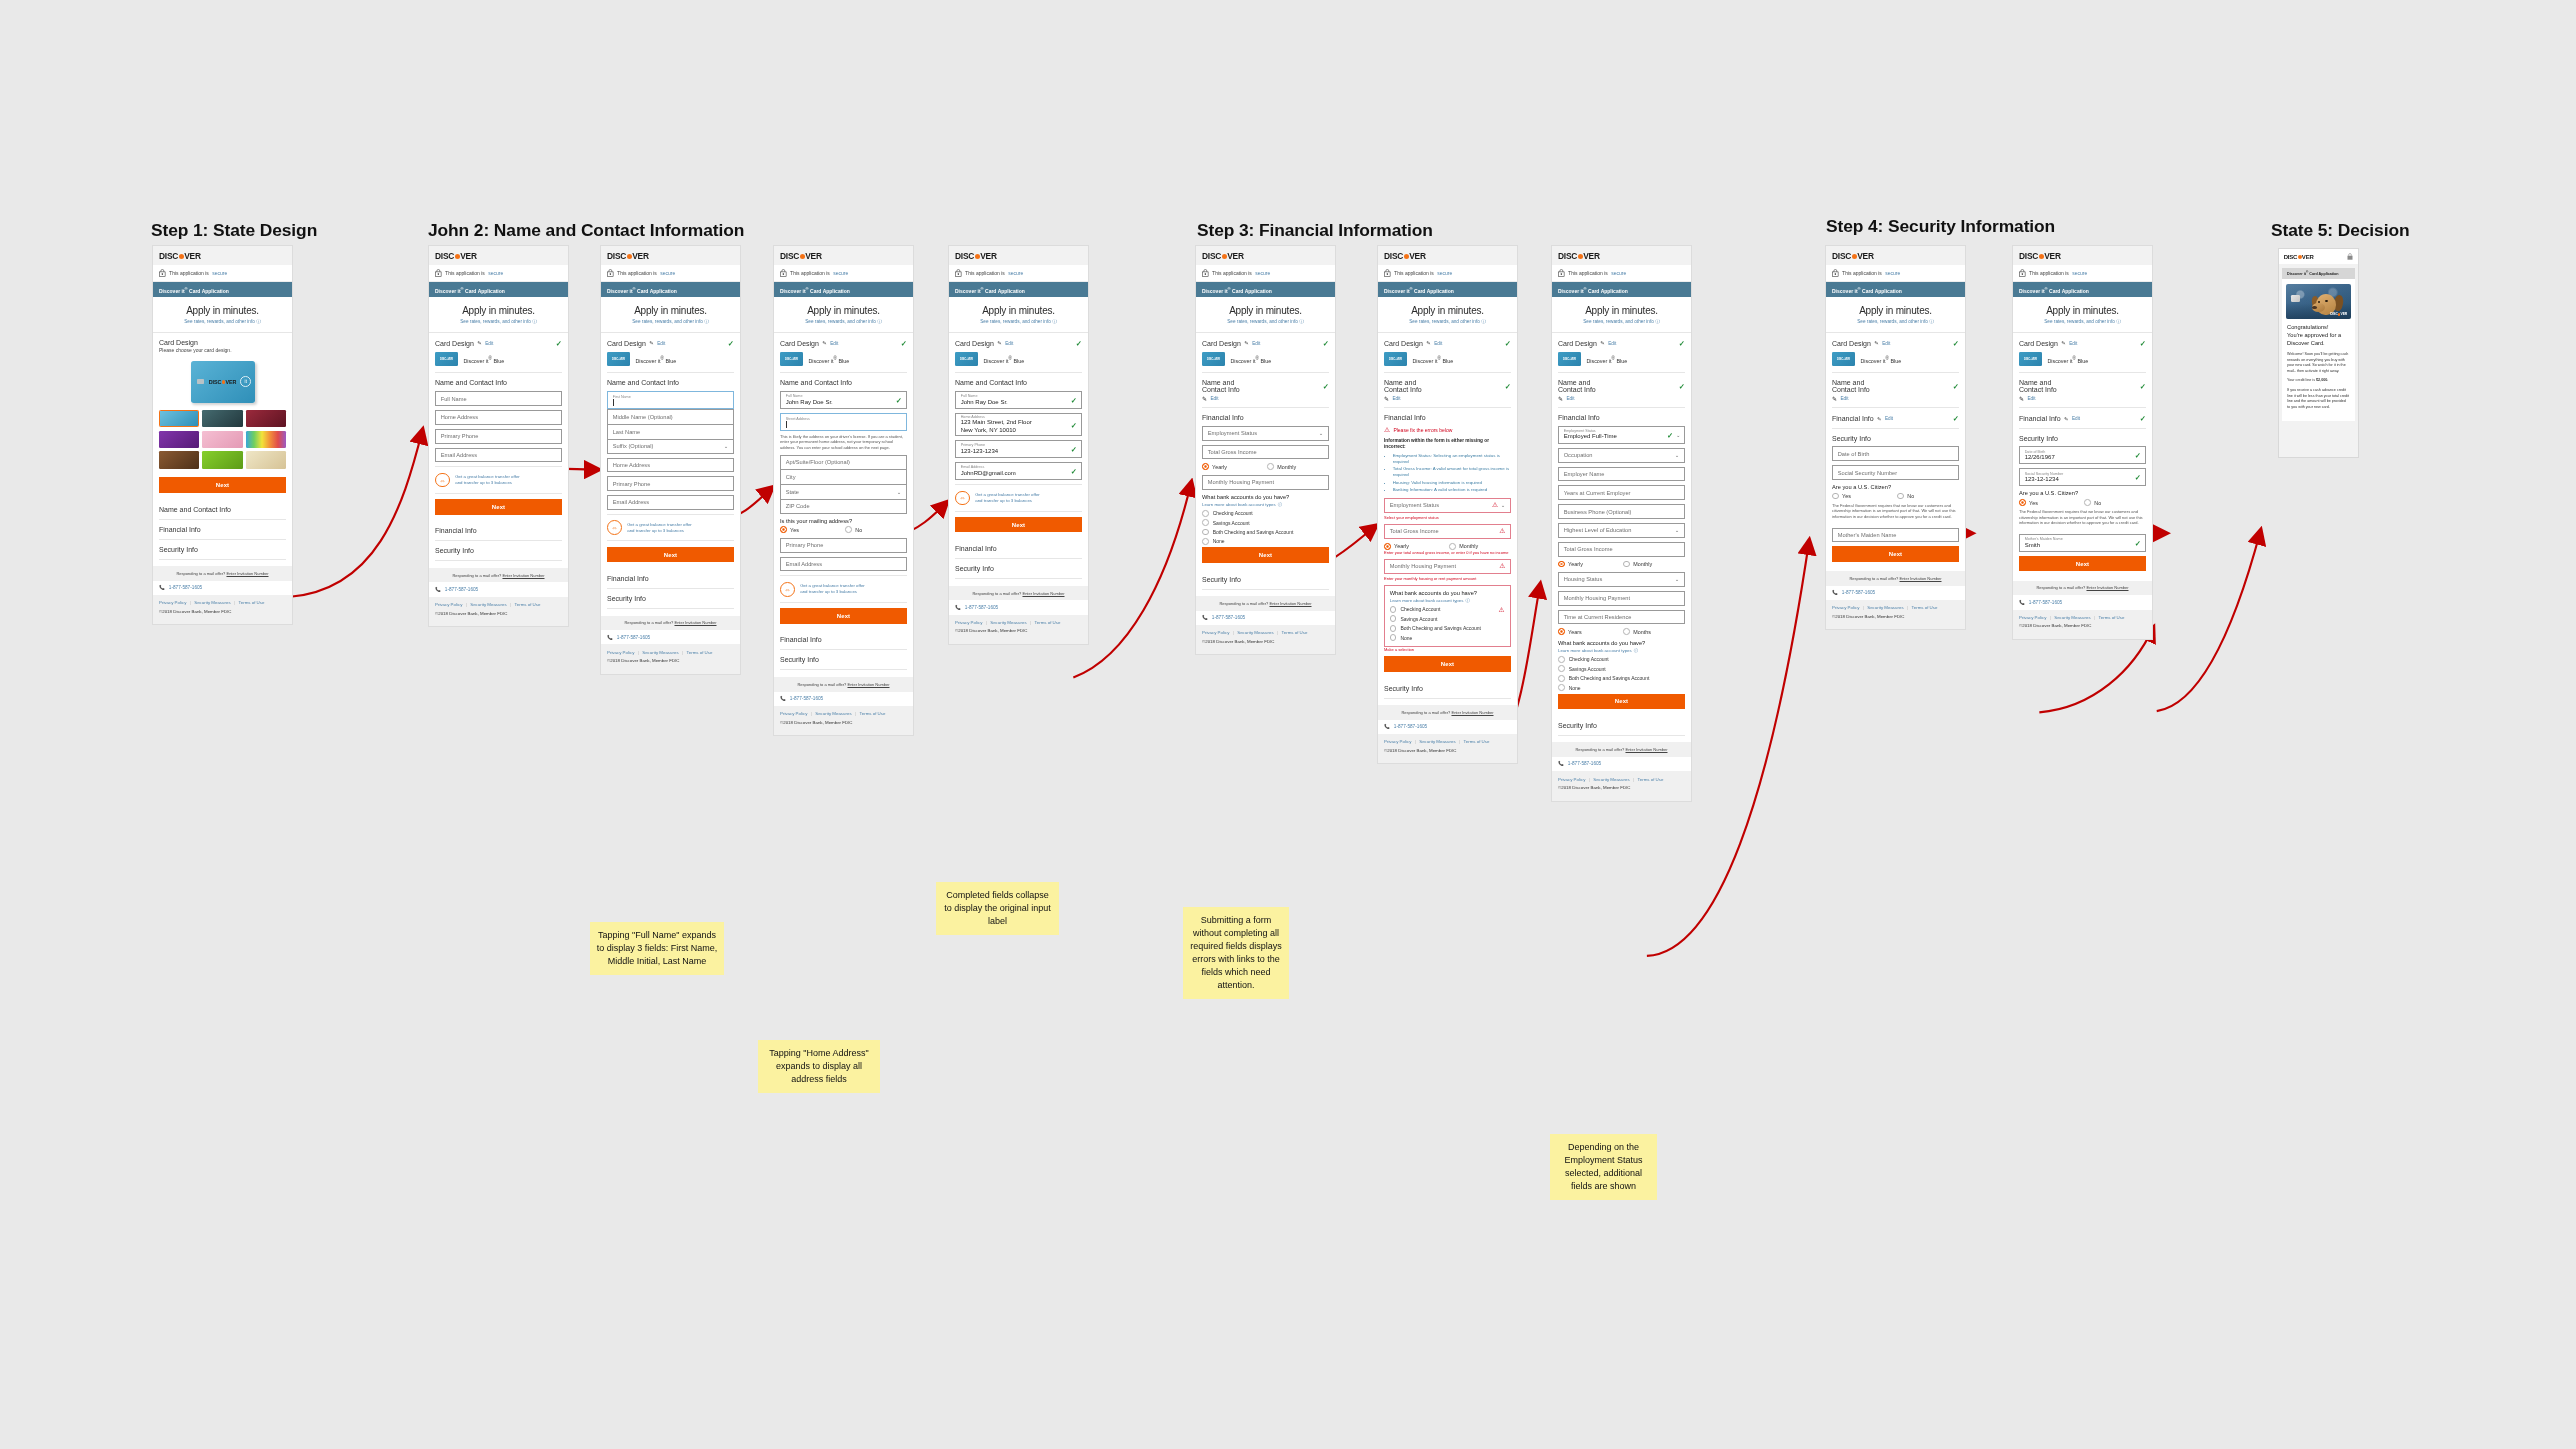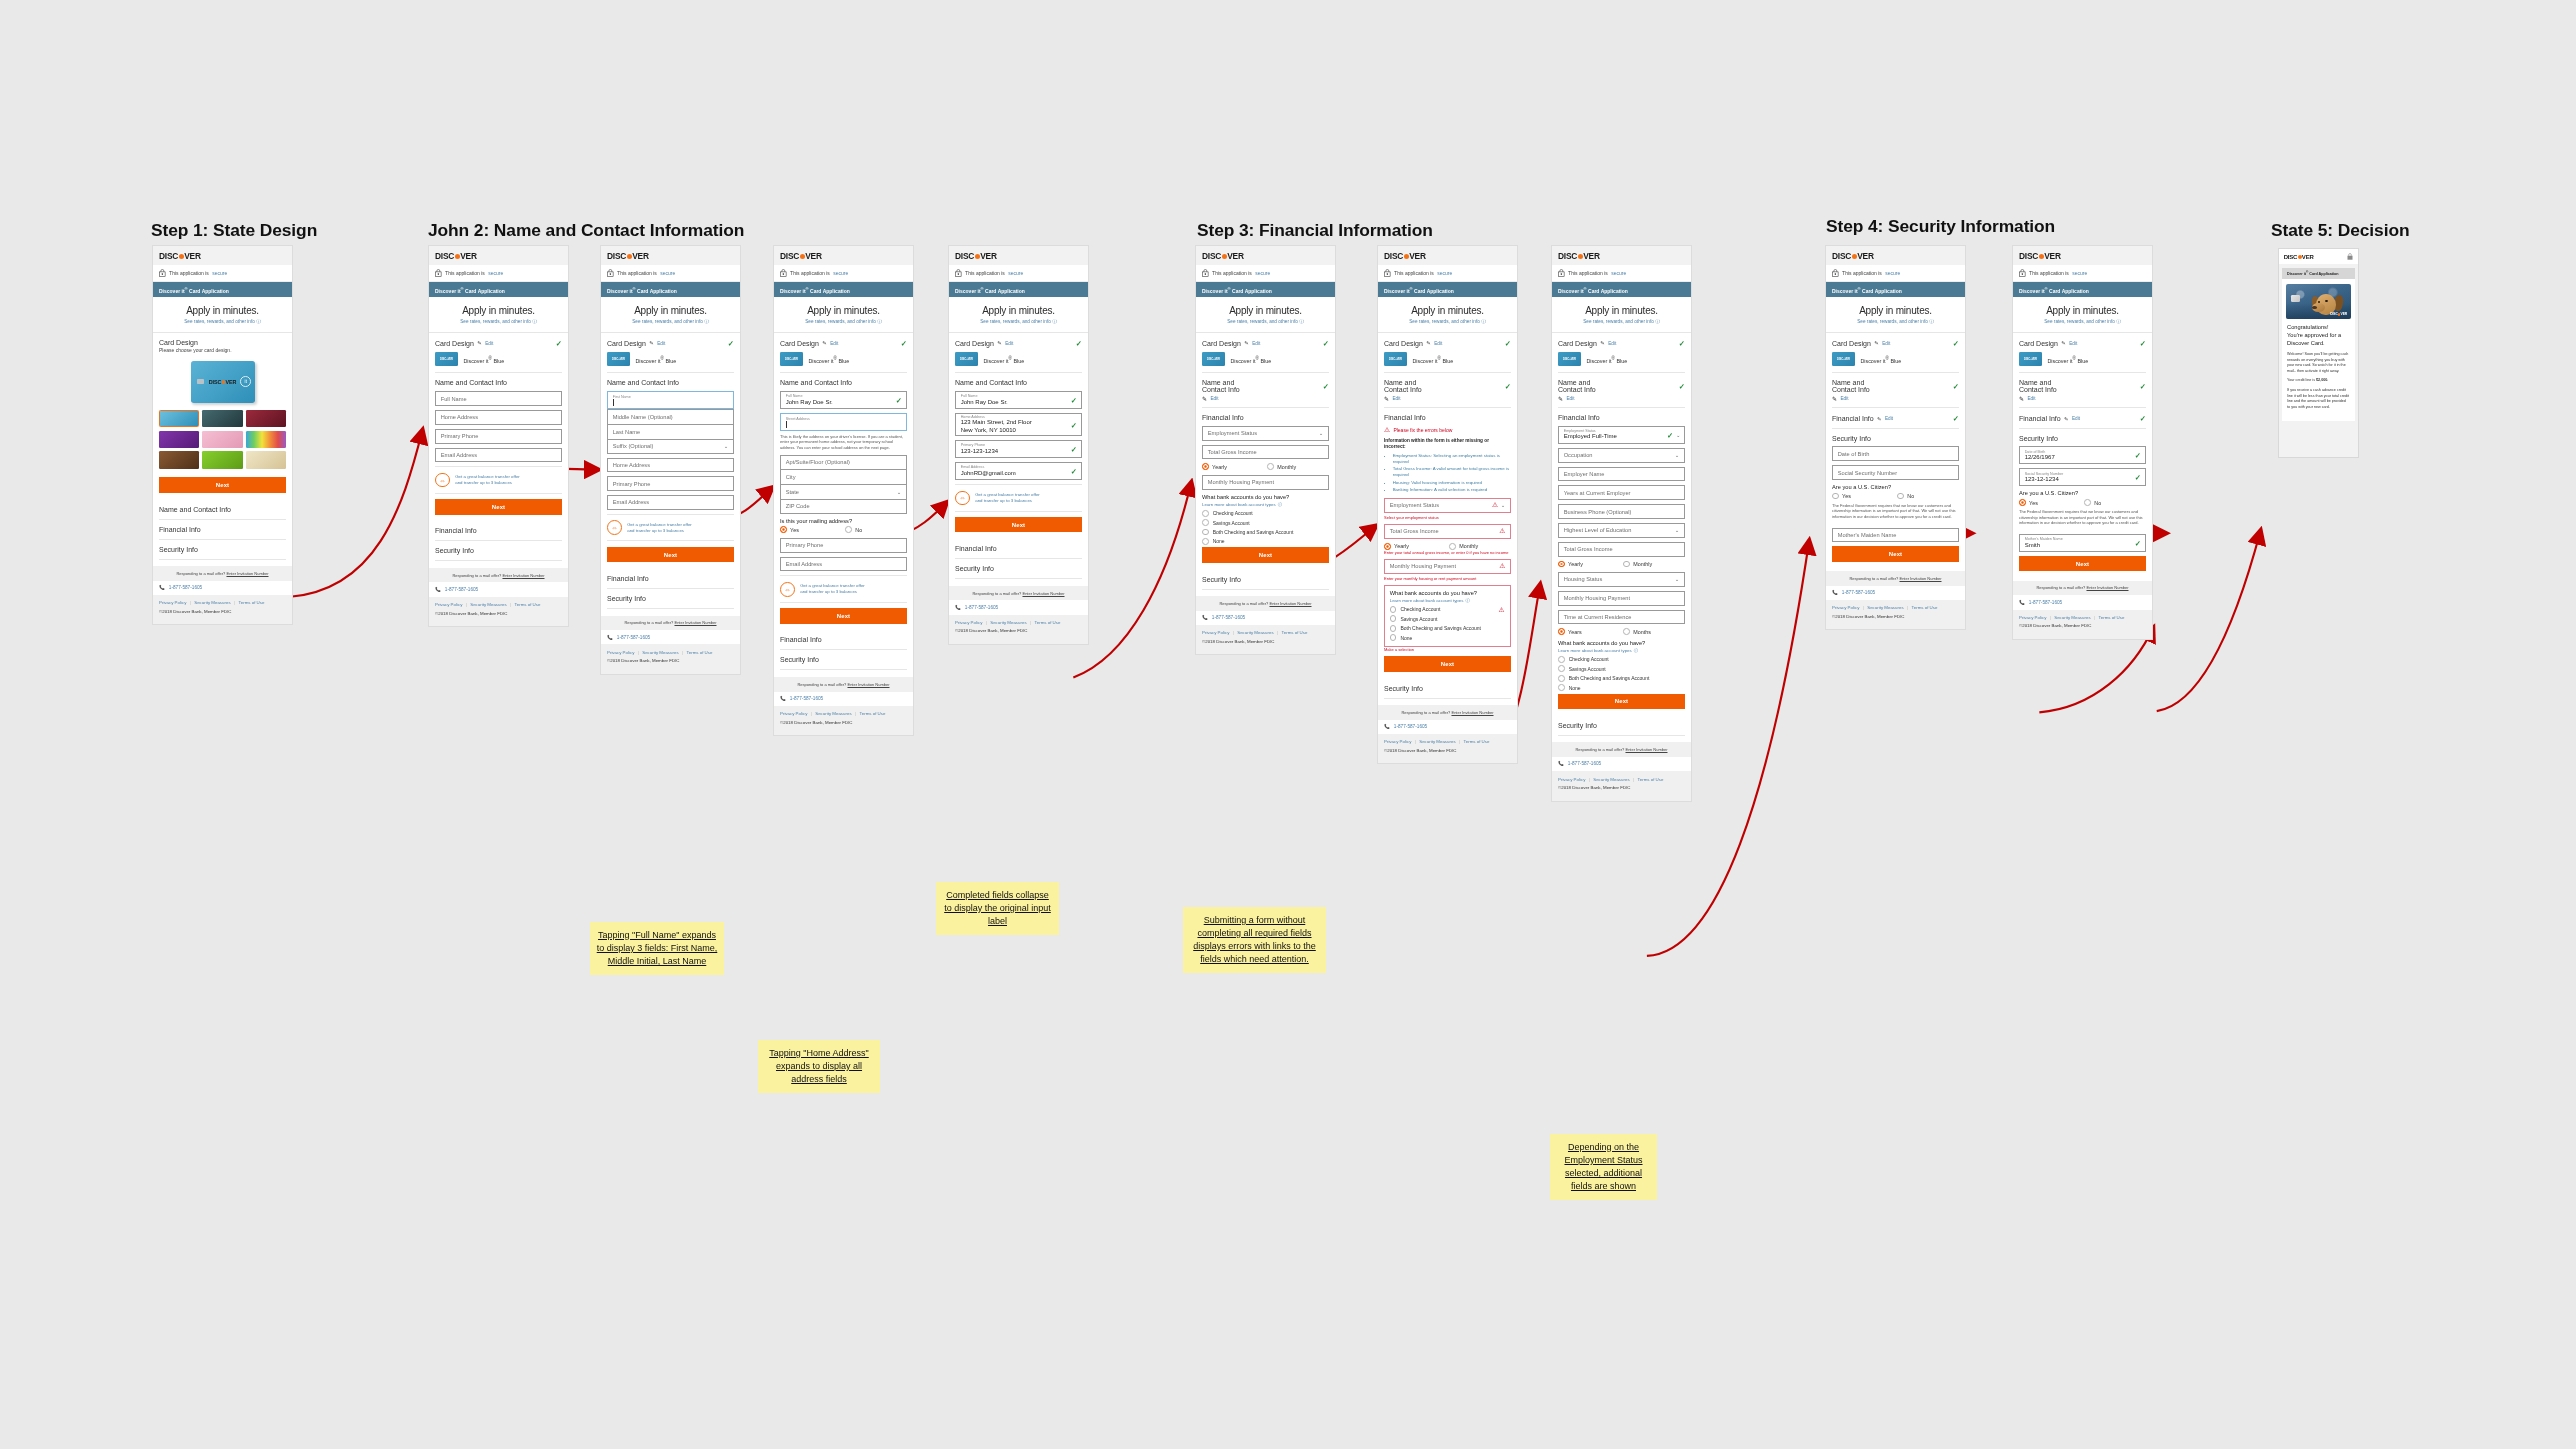--- a/index.html
+++ b/index.html
@@ -190,21 +190,20 @@
   .dec-h { font-size:5.7px;color:#222;line-height:1.35;margin-bottom:4.7px;}
   .dec-p { font-size:3.7px;color:#333;line-height:1.5;margin-bottom:4px;}
   .dec-p b { font-weight:bold; }
   .dec-tail { background:#f2f2f2;height:36px;margin:0 3.4px; }
 
   
   .note {
     position:absolute;background:#fbf2a0;color:#111;
     font-size:9px;line-height:1.45;text-align:center;
     padding:6.7px 6.7px;
-    text-decoration:underline;
   }
 
   
   svg.arrows { position:absolute;left:0;top:0;width:2576px;height:1449px;pointer-events:none; }
 </style>
 </head>
 <body>
 
 <svg class="arrows" viewBox="0 0 3840 2160">
   <defs>
@@ -1248,15 +1247,15 @@
     <div class="dec-p">Welcome! Soon you'll be getting cash rewards on everything you buy with your new card. So watch for it in the mail– then activate it right away.</div>
     <div class="dec-p"><span>Your credit line is </span><b>$2,000.</b></div>
     <div class="dec-p">If you receive a cash advance credit line it will be less than your total credit line and the amount will be provided to you with your new card.</div>
   </div>
   <div class="dec-tail"></div>
 </div>
 
 <div class="note" style="left:590px;top:922px;width:134px;">Tapping  "Full Name" expands to display 3 fields: First Name, Middle Initial, Last Name</div>
 <div class="note" style="left:758px;top:1040px;width:122px;">Tapping  "Home Address" expands to display all address fields</div>
 <div class="note" style="left:936px;top:882px;width:123px;">Completed fields collapse to display the original input label</div>
-<div class="note" style="left:1183px;top:907px;width:143px;">Submitting a form without completing all required fields displays errors with links to the fields which need attention.</div>
+<div class="note" style="left:1183px;top:907px;width:106px;">Submitting a form without completing all required fields displays errors with links to the fields which need attention.</div>
 <div class="note" style="left:1550px;top:1134px;width:107px;">Depending on the Employment Status selected, additional fields are shown</div>
 
 
 </body></html>

